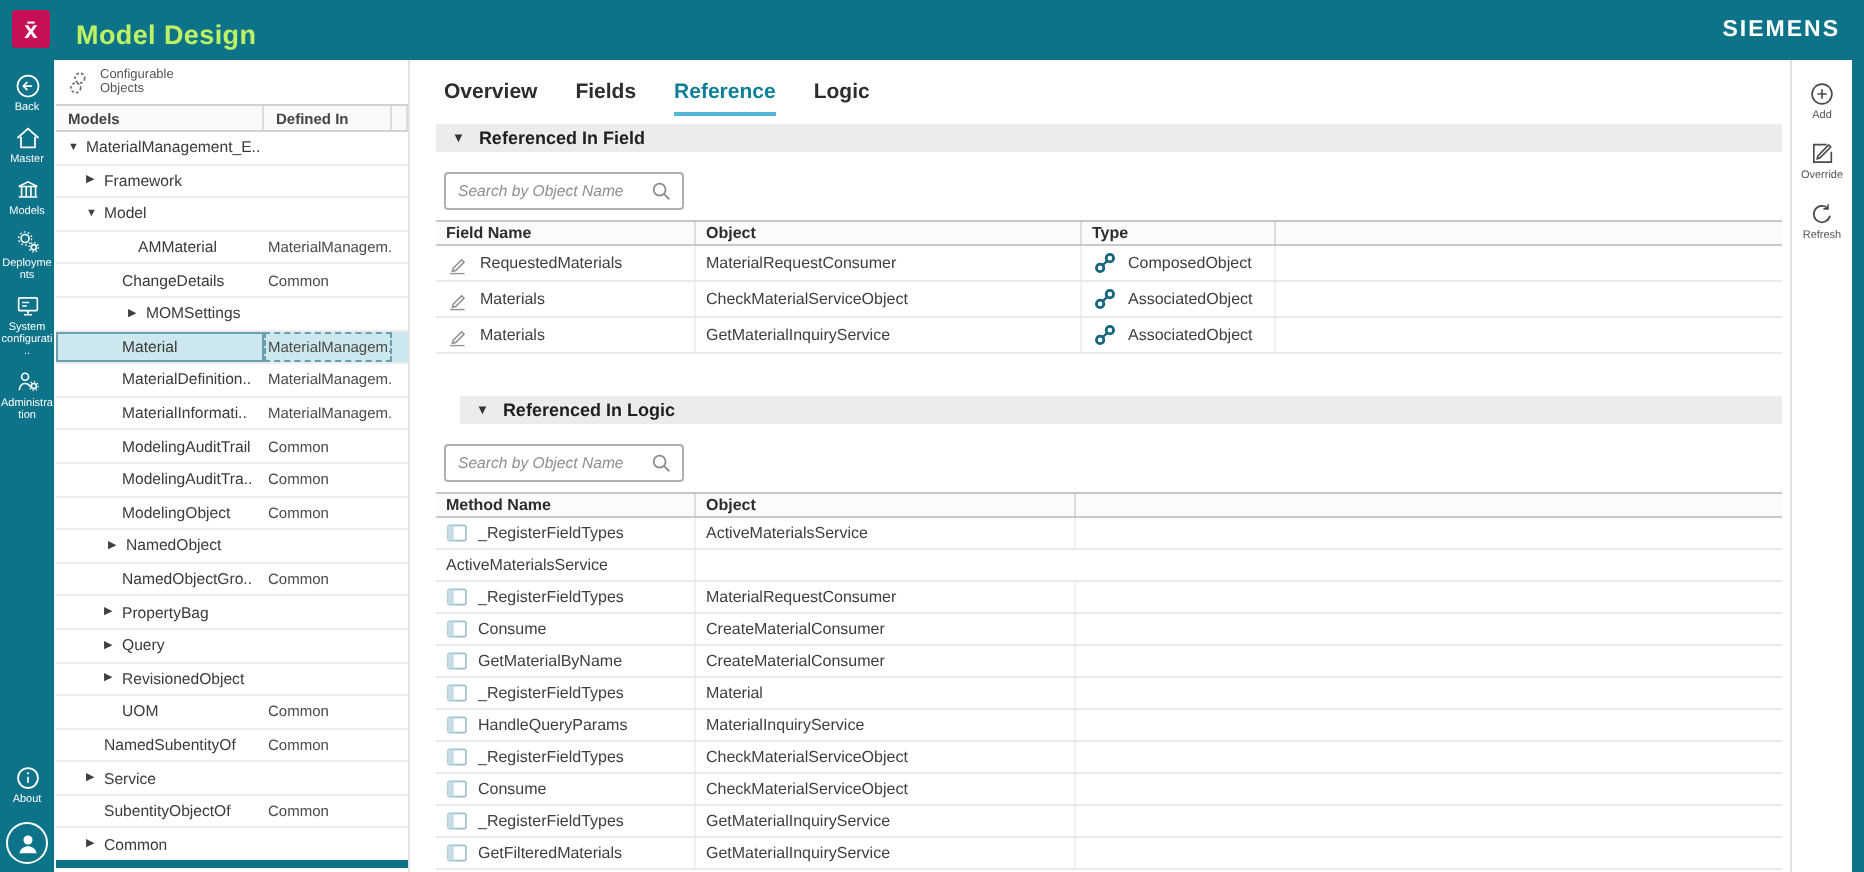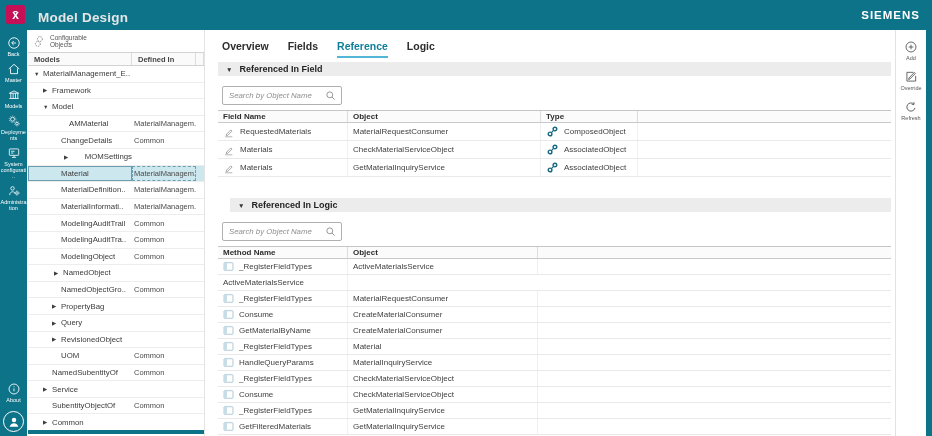--- a/index.html
+++ b/index.html
@@ -7,21 +7,21 @@
     font-family:"Liberation Sans","DejaVu Sans",sans-serif; background:#fff; }
   .stage { position:relative; width:932px; height:436px; }
 
   
   .appbar { position:absolute; left:0; top:0; width:932px; height:30px;
     background:#0d7389; display:flex; align-items:center; }
   .logo-tile { position:absolute; left:6px; top:5px; width:19px; height:19px;
     background:#c50f56; border-radius:2px; color:#fff; font-weight:700;
     font-size:12px; display:flex; align-items:center; justify-content:center; }
   .app-title { position:absolute; left:38px; top:0; height:34px; display:flex;
-    align-items:center; color:#e5e5e5; font-size:13.5px; font-weight:700; letter-spacing:.2px; }
+    align-items:center; color:#bef264; font-size:13.5px; font-weight:700; letter-spacing:.2px; }
   .brand { position:absolute; right:12px; top:0; height:30px; display:flex;
     align-items:center; color:#fff; font-size:11.5px; font-weight:700; letter-spacing:1px;text-align:right; }
 
   
   .navrail { position:absolute; left:0; top:30px; width:27px; height:406px;
     background:#0d7389; display:flex; flex-direction:column; align-items:center;
     padding-top:6px; }
   .nav-item { width:27px; display:flex; flex-direction:column; align-items:center;
     margin-bottom:5px; cursor:pointer; background:none; border:none; }
   .nav-item svg { width:14px; height:14px; }
@@ -237,21 +237,21 @@
         <div class="trow">
           <span class="tname" style="padding-left: 24px;">
             <span class="arrow" data-arrow=""></span>
             <span class="tlabel">ChangeDetails</span>
           </span>
           <span class="tdef">Common</span>
           <span></span>
         </div>
 
         <div class="trow">
-          <span class="tname" style="padding-left: 36px; justify-content: space-between;">
+          <span class="tname" style="padding-left: 36px;">
             <span class="arrow" data-arrow="right"></span>
             <span class="tlabel">MOMSettings</span>
           </span>
           <span class="tdef"></span>
           <span></span>
         </div>
 
         <div class="trow selected">
           <span class="tname" style="padding-left: 24px;">
             <span class="arrow" data-arrow=""></span>

